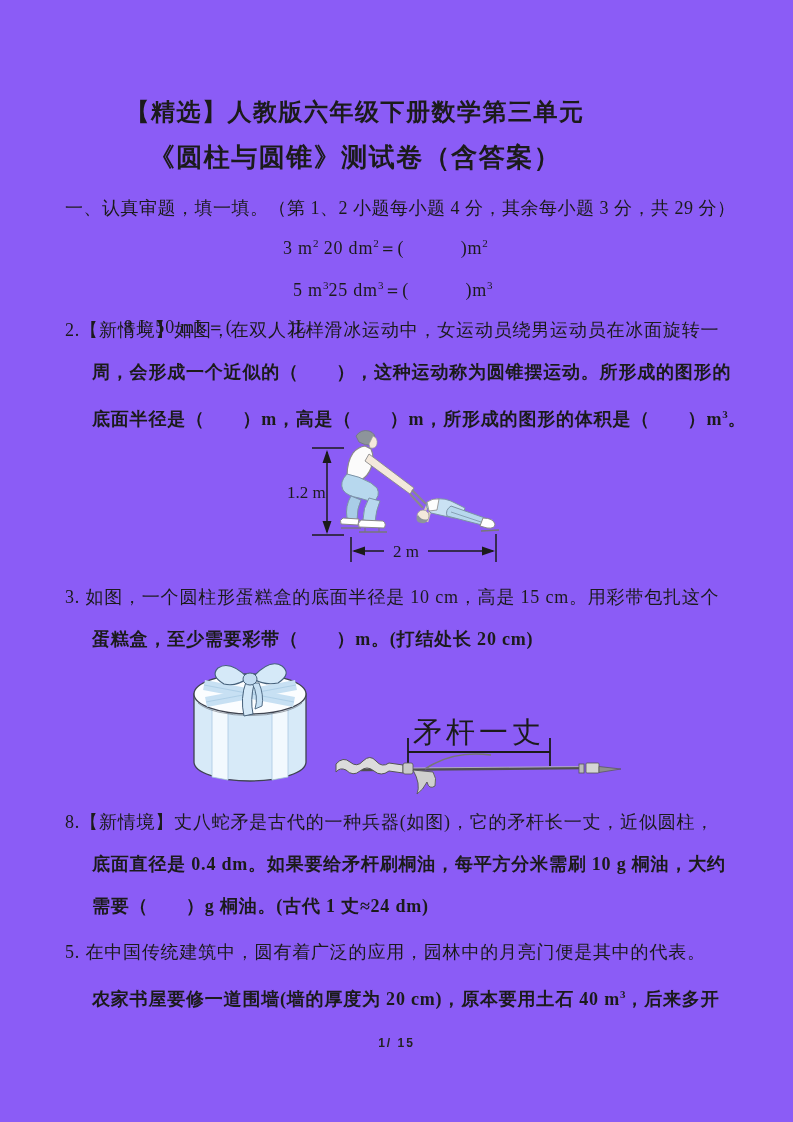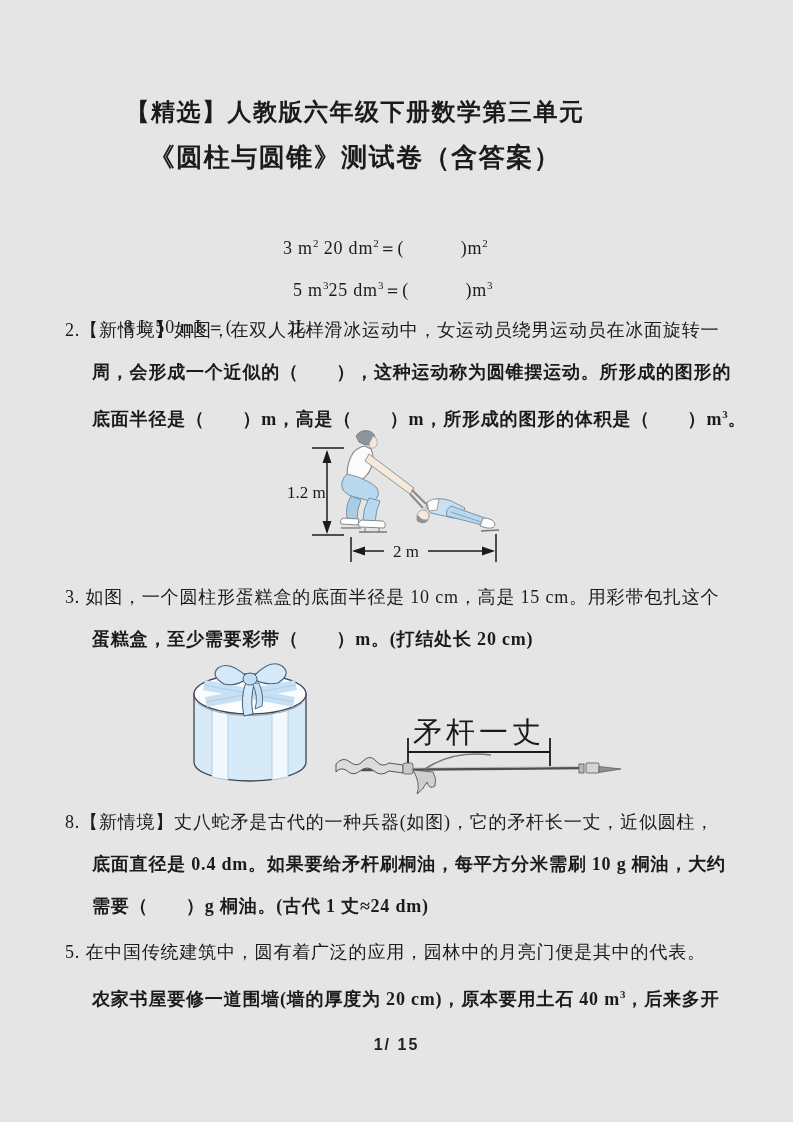--- a/index.html
+++ b/index.html
@@ -1,18 +1,18 @@
 <!DOCTYPE html>
 <html><head>
 <meta charset="utf-8">
 <style>
   * { box-sizing: border-box; }
   html, body { margin: 0; padding: 0; background: #ffffff; }
   .page {
-    position: relative; width: 793px; height: 1122px; background: #e5e5e5;
+    position: relative; width: 793px; height: 1122px; background: #8b5cf6;
     font-family: "Liberation Serif", "DejaVu Serif", serif;
     color: #1b1b1b; overflow: hidden;
   }
   .title { position: absolute; left: 0; width: 710px; text-align: center; font-weight: bold; white-space: pre; }
   .t1 { top: 96px;  font-size: 24px; letter-spacing: 1.5px; }
   .t2 { top: 140px; font-size: 26px; letter-spacing: 1.5px; }
   .section { position: absolute; left: 65px; top: 196px; font-size: 18px; letter-spacing: 0.5px; white-space: pre; }
   .q { position: absolute; left: 65px; width: 680px; font-size: 18px; letter-spacing: 0.8px; line-height: 42px; }
   .line { white-space: pre; }
   .cont { padding-left: 27px; font-weight: bold; }
@@ -26,30 +26,31 @@
   .fig { position: absolute; }
   #fig-skaters { left: 281px; top: 428px; }
   #fig-giftbox { left: 190px; top: 656px; }
   #fig-spear   { left: 333px; top: 700px; }
   .fig text { font-family: inherit; fill: #1b1b1b; }
   .dim { stroke: #1b1b1b; stroke-width: 1.5; fill: none; }
   .dimfill { fill: #1b1b1b; stroke: none; }
   .footer {
     position: absolute; left: 0; top: 1036px; width: 793px; text-align: center;
     font-family: "Liberation Sans", "DejaVu Sans", sans-serif;
-    font-weight: bold; font-size: 16px; letter-spacing: 2px; color: #222;
+    font-weight: bold; font-size: 12px; letter-spacing: 2px; color: #222;
   }
 </style>
 </head>
 <body>
 
 <div class="page">
 
   <div class="title t1">【精选】人教版六年级下册数学第三单元</div>
   <div class="title t2">《圆柱与圆锥》测试卷（含答案）</div>
+  <div class="section">一、认真审题，填一填。（第 1、2 小题每小题 4 分，其余每小题 3 分，共 29 分）</div>
 
   <div class="q" id="q1">
     <div class="q1row">
       <span class="q1r a"><span>3 m</span><sup>2</sup><span> 20 dm</span><sup>2</sup><span>＝(　　　)m</span><sup>2</sup></span>
     </div>
     <div class="q1row">
       <span class="ind"><span>8 L 50 mL＝(　　　)L</span></span>
       <span class="q1r b"><span>5 m</span><sup>3</sup><span>25 dm</span><sup>3</sup><span>＝(　　　)m</span><sup>3</sup></span>
     </div>
   </div>

